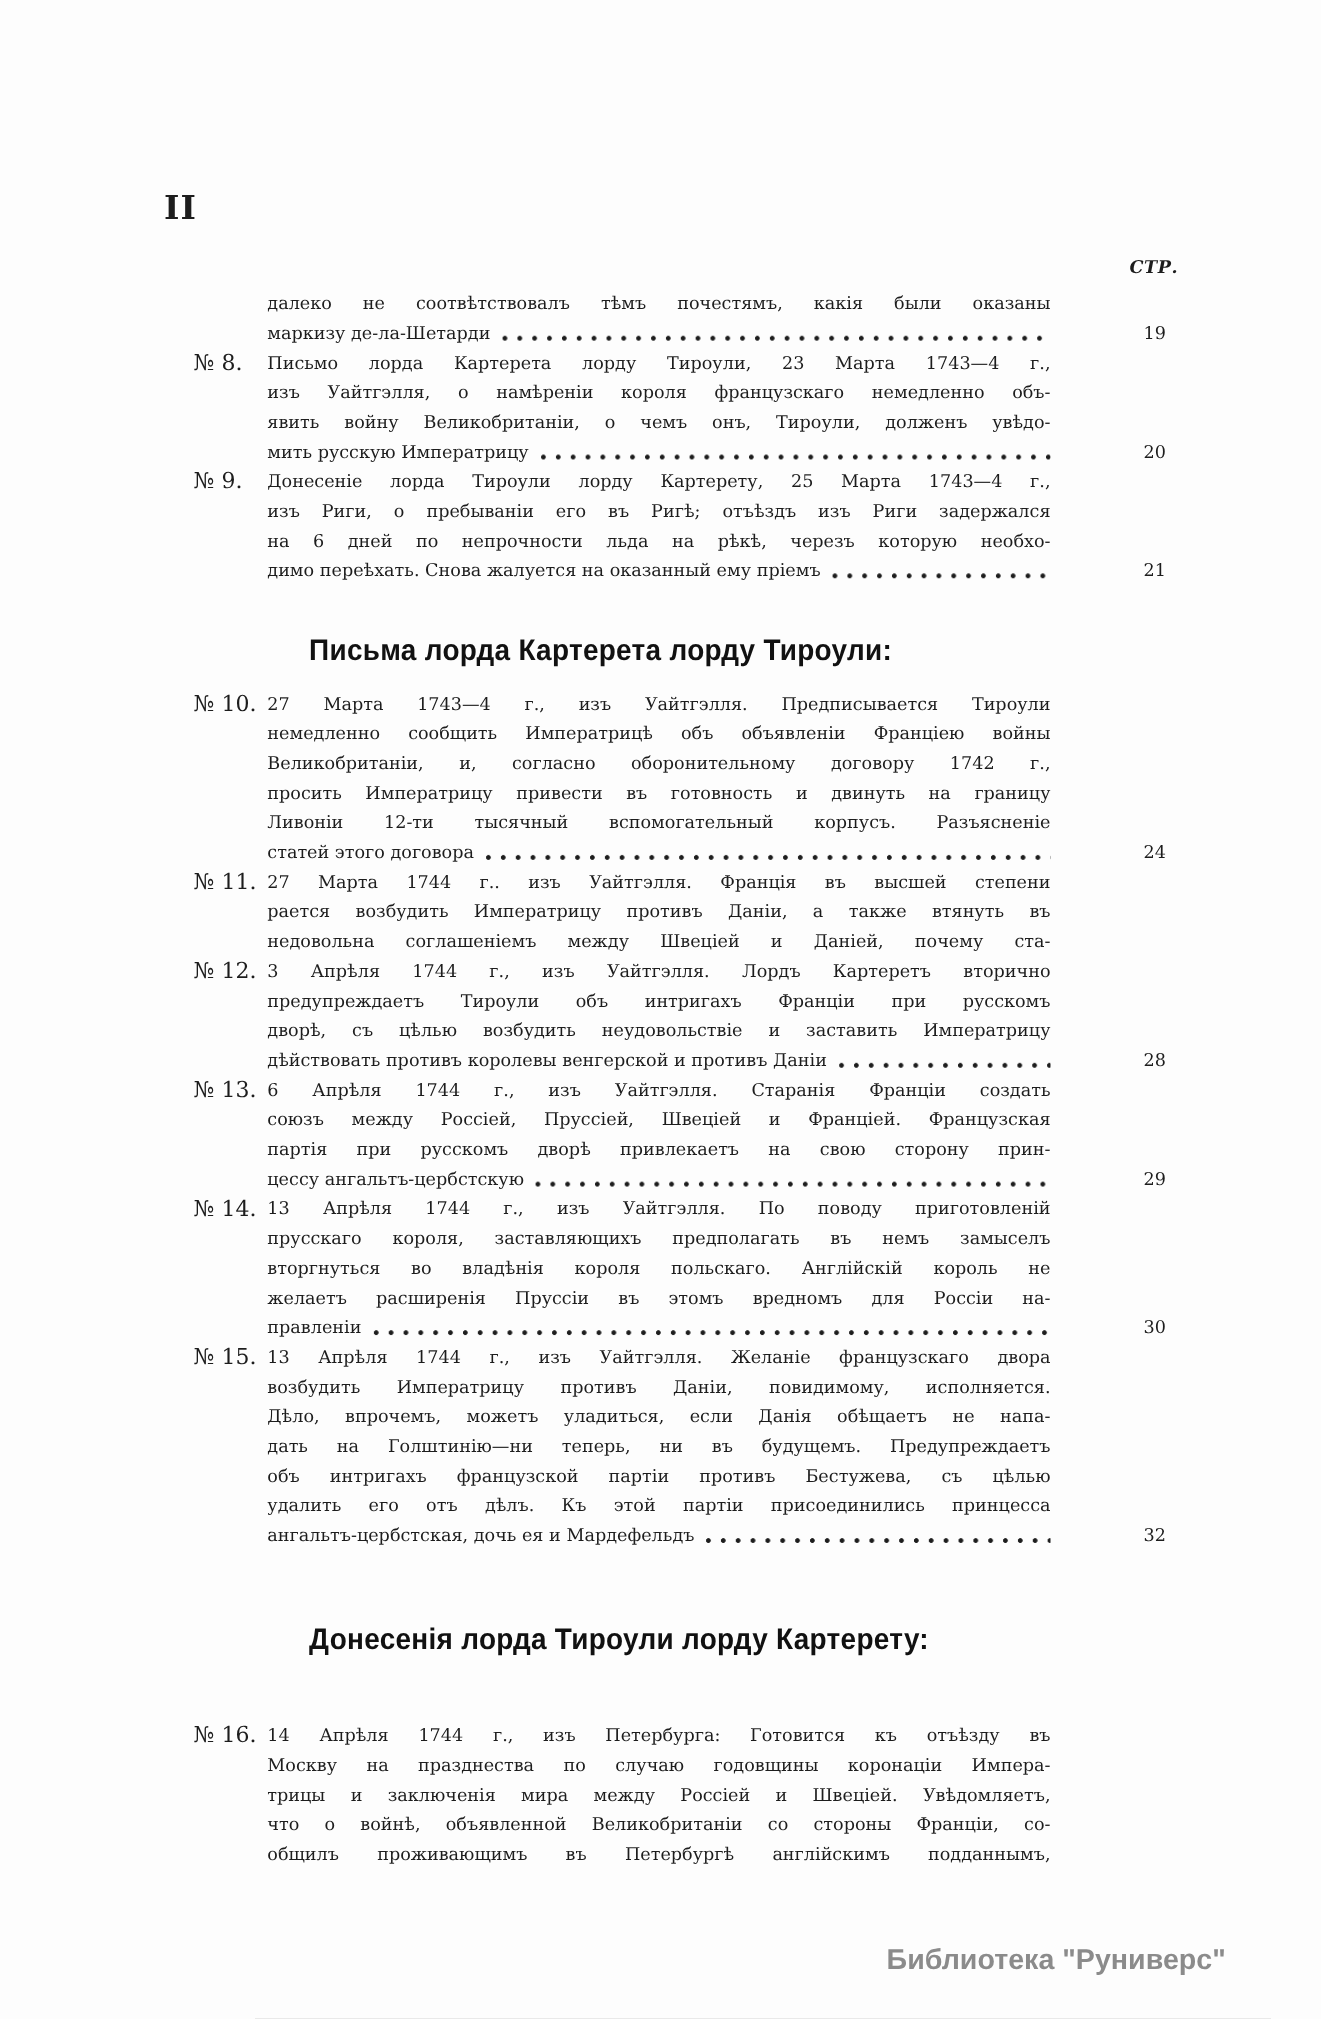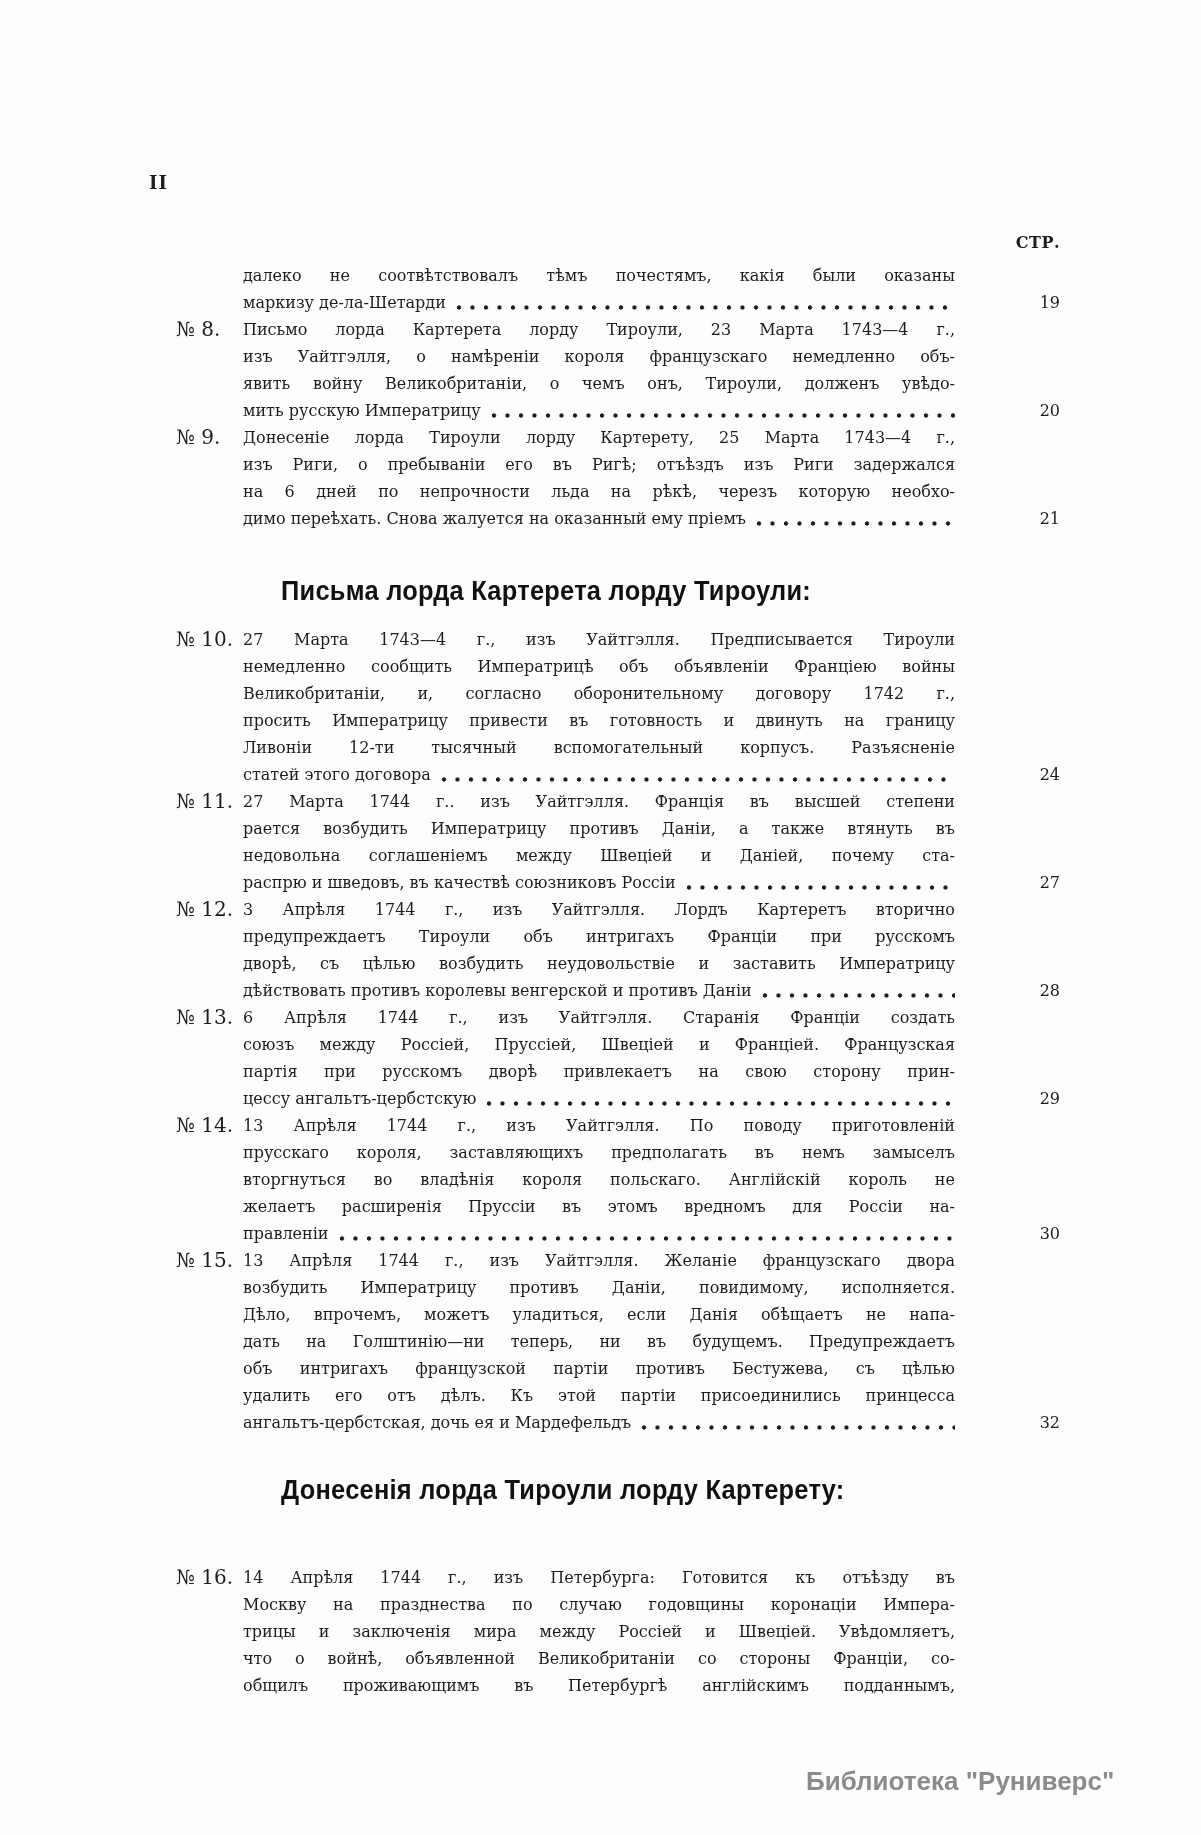--- a/index.html
+++ b/index.html
@@ -7,25 +7,25 @@
     position:relative;
     width:1201px;height:1835px;
     margin:0 auto;
     background:var(--paper,#fdfdfd);
     color:var(--ink,#1d1d1d);
     font-family:"DejaVu Serif","Liberation Serif",serif;
     overflow:hidden;
   }
   .folio{
     position:absolute;left:149px;top:172px;
-    font-size:18px;font-weight:700;letter-spacing:1px;
+    font-size:30px;font-weight:700;letter-spacing:1px;
   }
   .colhead{
-    position:absolute;right:141px;top:233px;
-    font-size:16px;font-weight:700;letter-spacing:.5px;
+    position:absolute;right:130px;top:233px;
+    font-size:16px;font-weight:700;letter-spacing:.5px;font-style:italic;
   }
   .block{position:absolute;left:243px;width:817px;}
   .entry{position:relative;}
   .num{
     position:absolute;left:-67px;top:0;
     height:27px;line-height:27px;font-size:20px;white-space:nowrap;
   }
   .line{height:27px;line-height:27px;font-size:16px;}
   .just{
     width:712px;
@@ -109,25 +109,20 @@
             <span class="txt"><span>статей этого договора</span></span>
             <span class="dots"></span>
             <span class="pg">24</span>
           </div>
         </div>
         <div class="entry">
           <span class="num">№ 11.</span>
           <div class="line just"><span class="it">27 Марта 1744 г.. изъ Уайтгэлля.</span><span> Франція въ высшей степени</span></div>
           <div class="line just"><span>рается возбудить Императрицу противъ Даніи, а также втянуть въ</span></div>
           <div class="line just"><span>недовольна соглашеніемъ между Швеціей и Даніей, почему ста-</span></div>
-          <div class="line leader">
-            <span class="txt"><span>распрю и шведовъ, въ качествѣ союзниковъ Россіи</span></span>
-            <span class="dots"></span>
-            <span class="pg">27</span>
-          </div>
         </div>
         <div class="entry">
           <span class="num">№ 12.</span>
           <div class="line just"><span class="it">3 Апрѣля 1744 г., изъ Уайтгэлля.</span><span> Лордъ Картеретъ вторично</span></div>
           <div class="line just"><span>предупреждаетъ Тироули объ интригахъ Франціи при русскомъ</span></div>
           <div class="line just"><span>дворѣ, съ цѣлью возбудить неудовольствіе и заставить Императрицу</span></div>
           <div class="line leader">
             <span class="txt"><span>дѣйствовать противъ королевы венгерской и противъ Даніи</span></span>
             <span class="dots"></span>
             <span class="pg">28</span>

